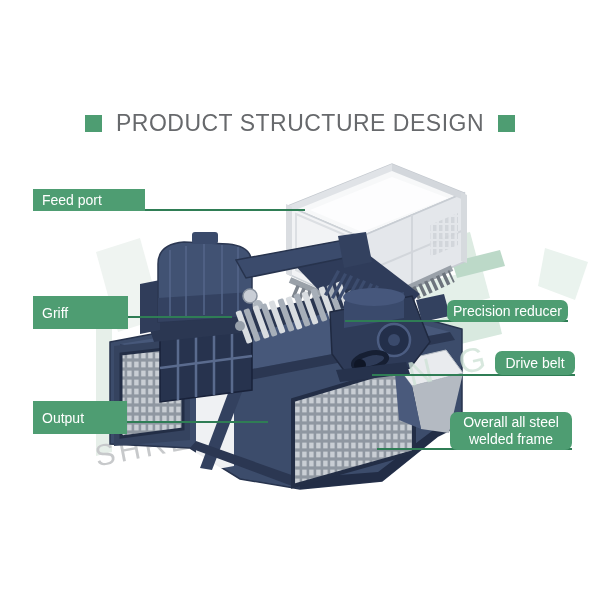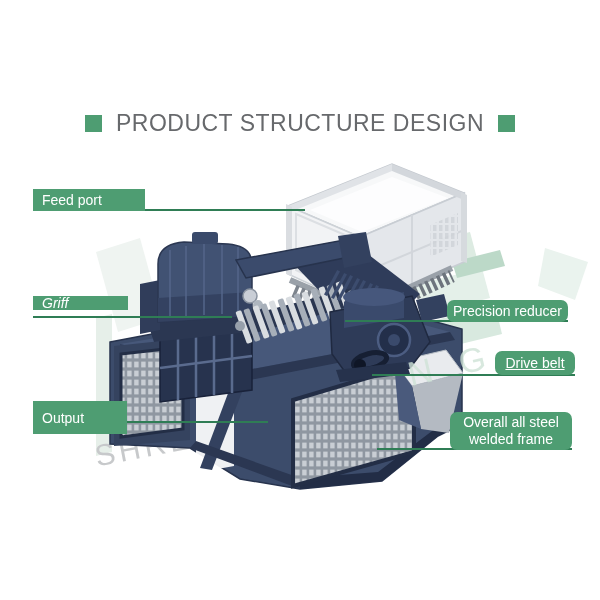--- a/index.html
+++ b/index.html
@@ -168,36 +168,36 @@
   </svg>
 
   <div class="callout-layer">
 
     <div class="leader" style="left:33px;top:209px;width:272px;"></div>
     <div class="lbl left-al" style="left:33px;top:189px;width:112px;height:22px;">
       <span>Feed port</span>
     </div>
 
     <div class="leader" style="left:33px;top:316px;width:199px;"></div>
-    <div class="lbl left-al" style="left:33px;top:296px;width:95px;height:14px;font-style:italic;">
+    <div class="lbl left-al" style="left:33px;top:296px;width:95px;height:33px;">
       <span>Griff</span>
     </div>
 
     <div class="leader" style="left:33px;top:421px;width:235px;"></div>
     <div class="lbl left-al" style="left:33px;top:401px;width:94px;height:33px;">
       <span>Output</span>
     </div>
 
     <div class="leader" style="left:345px;top:320px;width:223px;"></div>
     <div class="lbl center-al" style="left:447px;top:300px;width:121px;height:22px;">
       <span>Precision reducer</span>
     </div>
 
     <div class="leader" style="left:372px;top:374px;width:203px;"></div>
-    <div class="lbl center-al" style="left:495px;top:351px;width:80px;height:24px;text-decoration:underline;">
+    <div class="lbl center-al" style="left:495px;top:351px;width:80px;height:24px;">
       <span>Drive belt</span>
     </div>
 
     <div class="leader" style="left:377px;top:448px;width:195px;"></div>
     <div class="lbl center-al wrap" style="left:450px;top:412px;width:122px;height:38px;">
       <span>Overall all steel welded frame</span>
     </div>
 
   </div>
 </div>

